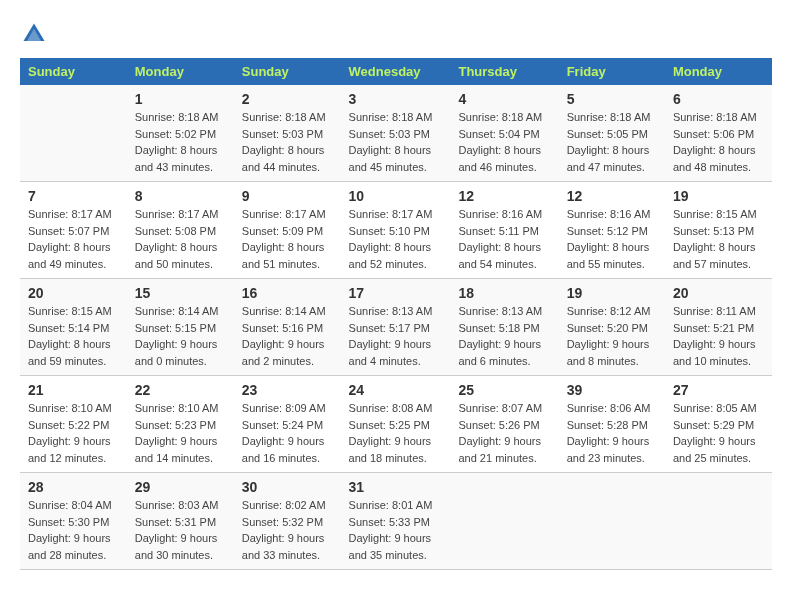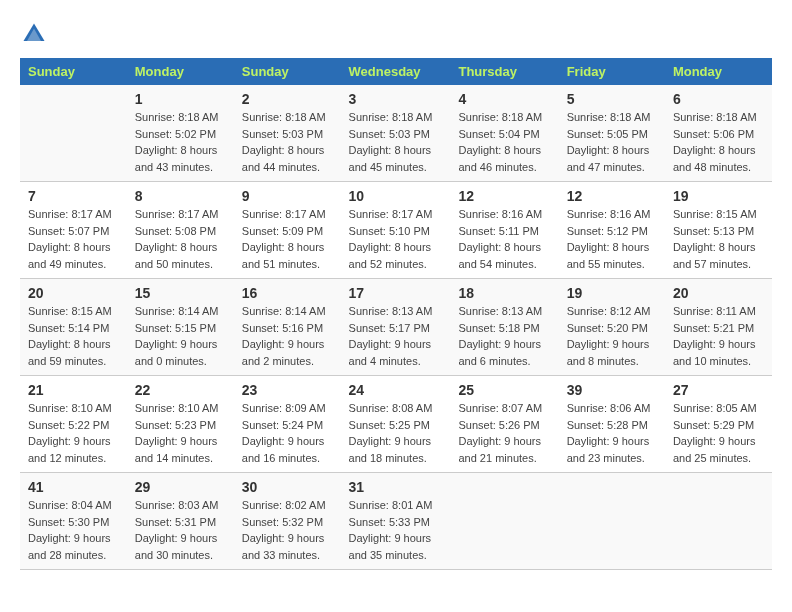--- a/index.html
+++ b/index.html
@@ -237,21 +237,21 @@
           <span class="day-num">39</span>
           <div class="day-info">Sunrise: 8:06 AM<br>Sunset: 5:28 PM<br>Daylight: 9 hours and 23 minutes.</div>
         </td>
         <td>
           <span class="day-num">27</span>
           <div class="day-info">Sunrise: 8:05 AM<br>Sunset: 5:29 PM<br>Daylight: 9 hours and 25 minutes.</div>
         </td>
       </tr>
       <tr>
         <td>
-          <span class="day-num">41</span>
+          <span class="day-num">28</span>
           <div class="day-info">Sunrise: 8:04 AM<br>Sunset: 5:30 PM<br>Daylight: 9 hours and 28 minutes.</div>
         </td>
         <td>
           <span class="day-num">29</span>
           <div class="day-info">Sunrise: 8:03 AM<br>Sunset: 5:31 PM<br>Daylight: 9 hours and 30 minutes.</div>
         </td>
         <td>
           <span class="day-num">30</span>
           <div class="day-info">Sunrise: 8:02 AM<br>Sunset: 5:32 PM<br>Daylight: 9 hours and 33 minutes.</div>
         </td>

